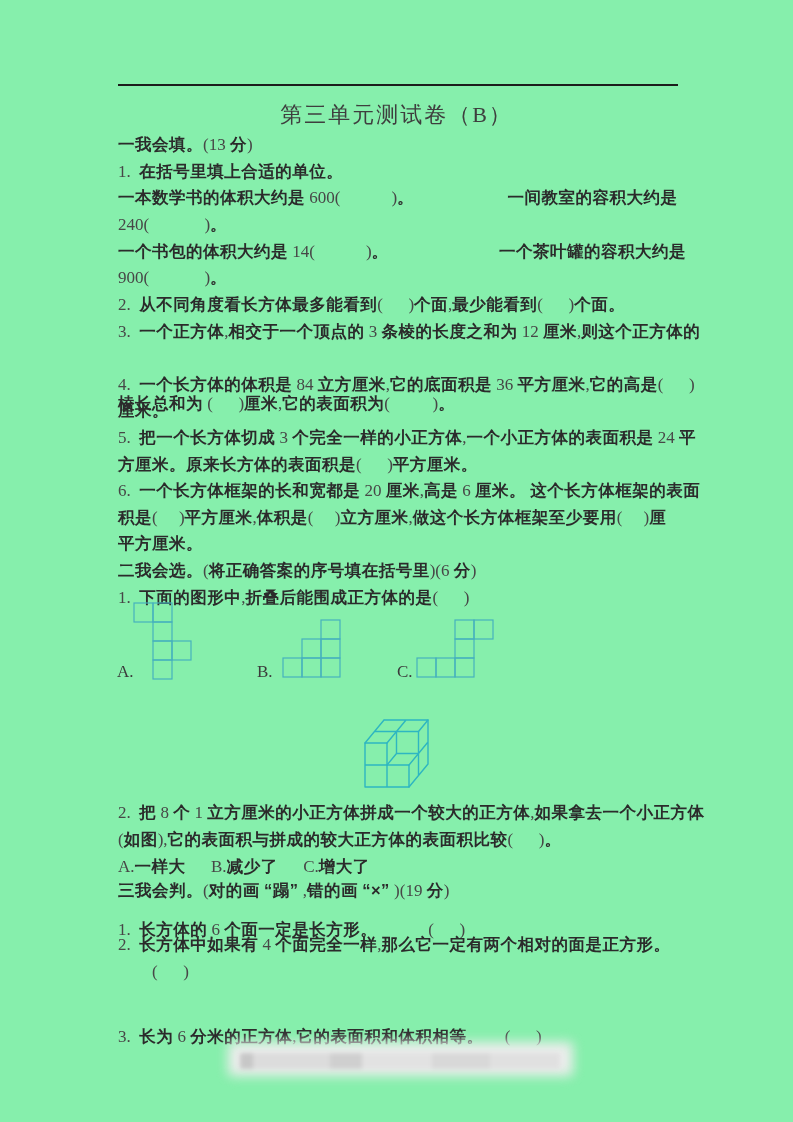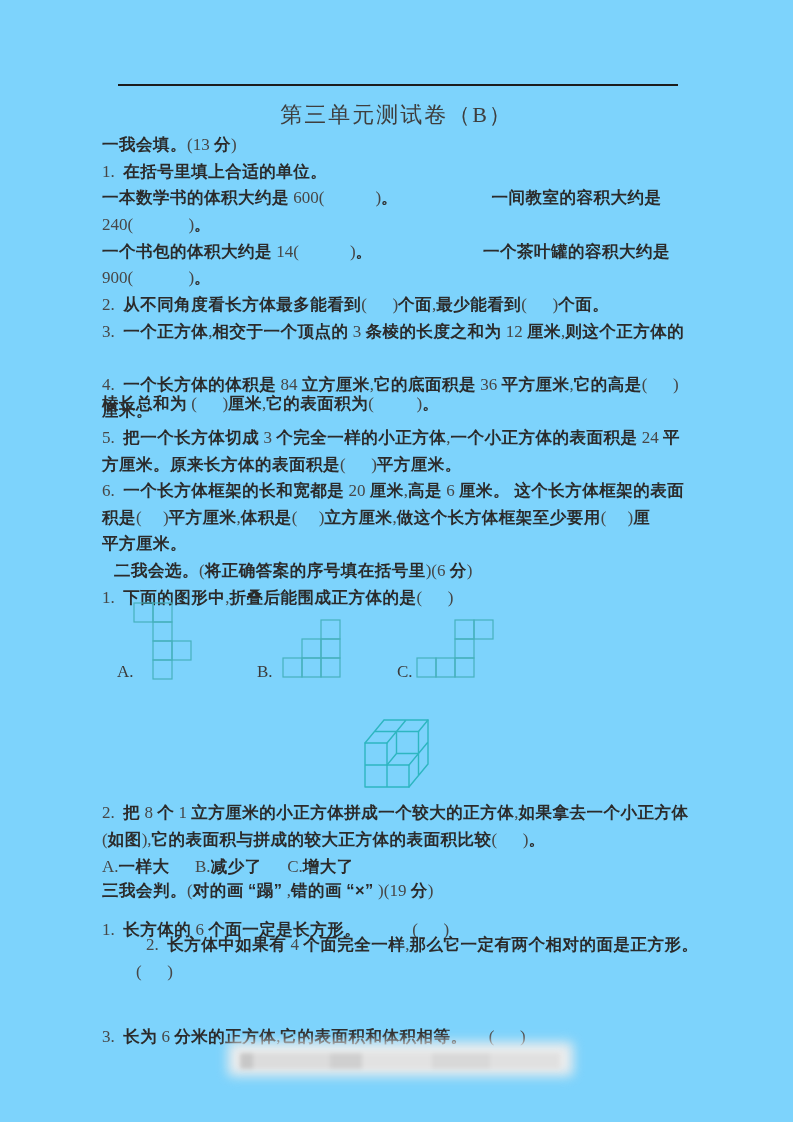--- a/index.html
+++ b/index.html
@@ -1,28 +1,28 @@
 <!DOCTYPE html>
 <html><head>
 <meta charset="utf-8">
 <style>
   html,body{margin:0;padding:0;background:#e9e9e9;}
   #page{
     position:relative;width:793px;height:1122px;margin:0 auto;
-    background:#7dd3fc;overflow:hidden;
+    background:#86efac;overflow:hidden;
     font-family:"Liberation Sans","DejaVu Sans",sans-serif;
   }
   #header-rule{position:absolute;left:118px;top:84px;width:560px;height:2px;background:#1c1c1c;}
   #title{
     position:absolute;left:0;top:100px;width:100%;text-align:center;
     font-family:"Liberation Serif","DejaVu Serif",serif;
     font-size:22px;letter-spacing:2px;color:#3e3e3e;font-weight:400;
   }
   .line{
-    position:absolute;left:102px;height:27px;line-height:27px;
+    position:absolute;left:118px;height:27px;line-height:27px;
     font-size:16.5px;letter-spacing:.5px;color:#2b2b2b;font-weight:700;
     white-space:pre;
   }
   .line .ascii{
     font-family:"Liberation Serif","DejaVu Serif",serif;
     font-weight:400;color:#474747;letter-spacing:0;font-size:17px;
   }
   .net-label{
     position:absolute;top:662px;font-family:"Liberation Serif","DejaVu Serif",serif;
     font-size:17px;color:#3b3b3b;
@@ -55,28 +55,28 @@
       <div class="line" style="top: 291px;"><span class="ascii">2.  </span>从不同角度看长方体最多能看到<span class="ascii">(      )</span>个面<span class="ascii">,</span>最少能看到<span class="ascii">(      )</span>个面。</div>
       <div class="line" style="top: 318px;"><span class="ascii">3.  </span>一个正方体<span class="ascii">,</span>相交于一个顶点的<span class="ascii"> 3 </span>条棱的长度之和为<span class="ascii"> 12 </span>厘米<span class="ascii">,</span>则这个正方体的</div>
       <div class="line" style="top: 344px; margin-top: 46px;">棱长总和为<span class="ascii"> (      )</span>厘米<span class="ascii">,</span>它的表面积为<span class="ascii">(          )</span>。</div>
       <div class="line" style="top: 371px;"><span class="ascii">4.  </span>一个长方体的体积是<span class="ascii"> 84 </span>立方厘米<span class="ascii">,</span>它的底面积是<span class="ascii"> 36 </span>平方厘米<span class="ascii">,</span>它的高是<span class="ascii">(      )</span></div>
       <div class="line" style="top: 397px;">厘米。</div>
       <div class="line" style="top: 424px;"><span class="ascii">5.  </span>把一个长方体切成<span class="ascii"> 3 </span>个完全一样的小正方体<span class="ascii">,</span>一个小正方体的表面积是<span class="ascii"> 24 </span>平</div>
       <div class="line" style="top: 451px;">方厘米。原来长方体的表面积是<span class="ascii">(      )</span>平方厘米。</div>
       <div class="line" style="top: 477px;"><span class="ascii">6.  </span>一个长方体框架的长和宽都是<span class="ascii"> 20 </span>厘米<span class="ascii">,</span>高是<span class="ascii"> 6 </span>厘米。<span class="ascii"> </span>这个长方体框架的表面</div>
       <div class="line" style="top: 504px;">积是<span class="ascii">(     )</span>平方厘米<span class="ascii">,</span>体积是<span class="ascii">(     )</span>立方厘米<span class="ascii">,</span>做这个长方体框架至少要用<span class="ascii">(     )</span>厘</div>
       <div class="line" style="top: 530px;">平方厘米。</div>
-      <div class="line" style="top: 557px; margin-left: 12px;">二我会选。<span class="ascii">(</span>将正确答案的序号填在括号里<span class="ascii">)(6 </span>分<span class="ascii">)</span></div>
+      <div class="line" style="top: 557px;">二我会选。<span class="ascii">(</span>将正确答案的序号填在括号里<span class="ascii">)(6 </span>分<span class="ascii">)</span></div>
       <div class="line" style="top: 584px;"><span class="ascii">1.  </span>下面的图形中<span class="ascii">,</span>折叠后能围成正方体的是<span class="ascii">(      )</span></div>
       <div class="line" style="top: 799px;"><span class="ascii">2.  </span>把<span class="ascii"> 8 </span>个<span class="ascii"> 1 </span>立方厘米的小正方体拼成一个较大的正方体<span class="ascii">,</span>如果拿去一个小正方体</div>
       <div class="line" style="top: 826px;"><span class="ascii">(</span>如图<span class="ascii">),</span>它的表面积与拼成的较大正方体的表面积比较<span class="ascii">(      )</span>。</div>
       <div class="line" style="top: 853px;"><span class="ascii">A.</span>一样大　<span class="ascii">  B.</span>减少了　<span class="ascii">  C.</span>增大了</div>
       <div class="line" style="top: 877px;">三我会判。<span class="ascii">(</span>对的画<span class="ascii"> </span>“蹋”<span class="ascii"> ,</span>错的画<span class="ascii"> </span>“×”<span class="ascii"> )(19 </span>分<span class="ascii">)</span></div>
       <div class="line" style="top: 904px; margin-top: 12px;"><span class="ascii">1.  </span>长方体的<span class="ascii"> 6 </span>个面一定是长方形。　　　<span class="ascii">(      )</span></div>
-      <div class="line" style="top: 931px; margin-left: 44px;"><span class="ascii">2.  </span>长方体中如果有<span class="ascii"> 4 </span>个面完全一样<span class="ascii">,</span>那么它一定有两个相对的面是正方形。</div>
+      <div class="line" style="top: 931px;"><span class="ascii">2.  </span>长方体中如果有<span class="ascii"> 4 </span>个面完全一样<span class="ascii">,</span>那么它一定有两个相对的面是正方形。</div>
       <div class="line" style="top: 958px;">　　<span class="ascii">(      )</span></div>
       <div class="line" style="top: 985px; margin-top: 38px;"><span class="ascii">3.  </span>长为<span class="ascii"> 6 </span>分米的正方体<span class="ascii">,</span>它的表面积和体积相等。　<span class="ascii"> (      )</span></div>
     </div>
   <div id="nets-container">
       <svg class="net-svg" width="85" height="82" style="left: 133px; top: 602px;">
         <rect x="1" y="1" width="19" height="19" fill="none" stroke="#47b1bd" stroke-width="1.2"></rect>
         <rect x="20" y="1" width="19" height="19" fill="none" stroke="#47b1bd" stroke-width="1.2"></rect>
         <rect x="20" y="20" width="19" height="19" fill="none" stroke="#47b1bd" stroke-width="1.2"></rect>
         <rect x="20" y="39" width="19" height="19" fill="none" stroke="#47b1bd" stroke-width="1.2"></rect>
         <rect x="39" y="39" width="19" height="19" fill="none" stroke="#47b1bd" stroke-width="1.2"></rect>

